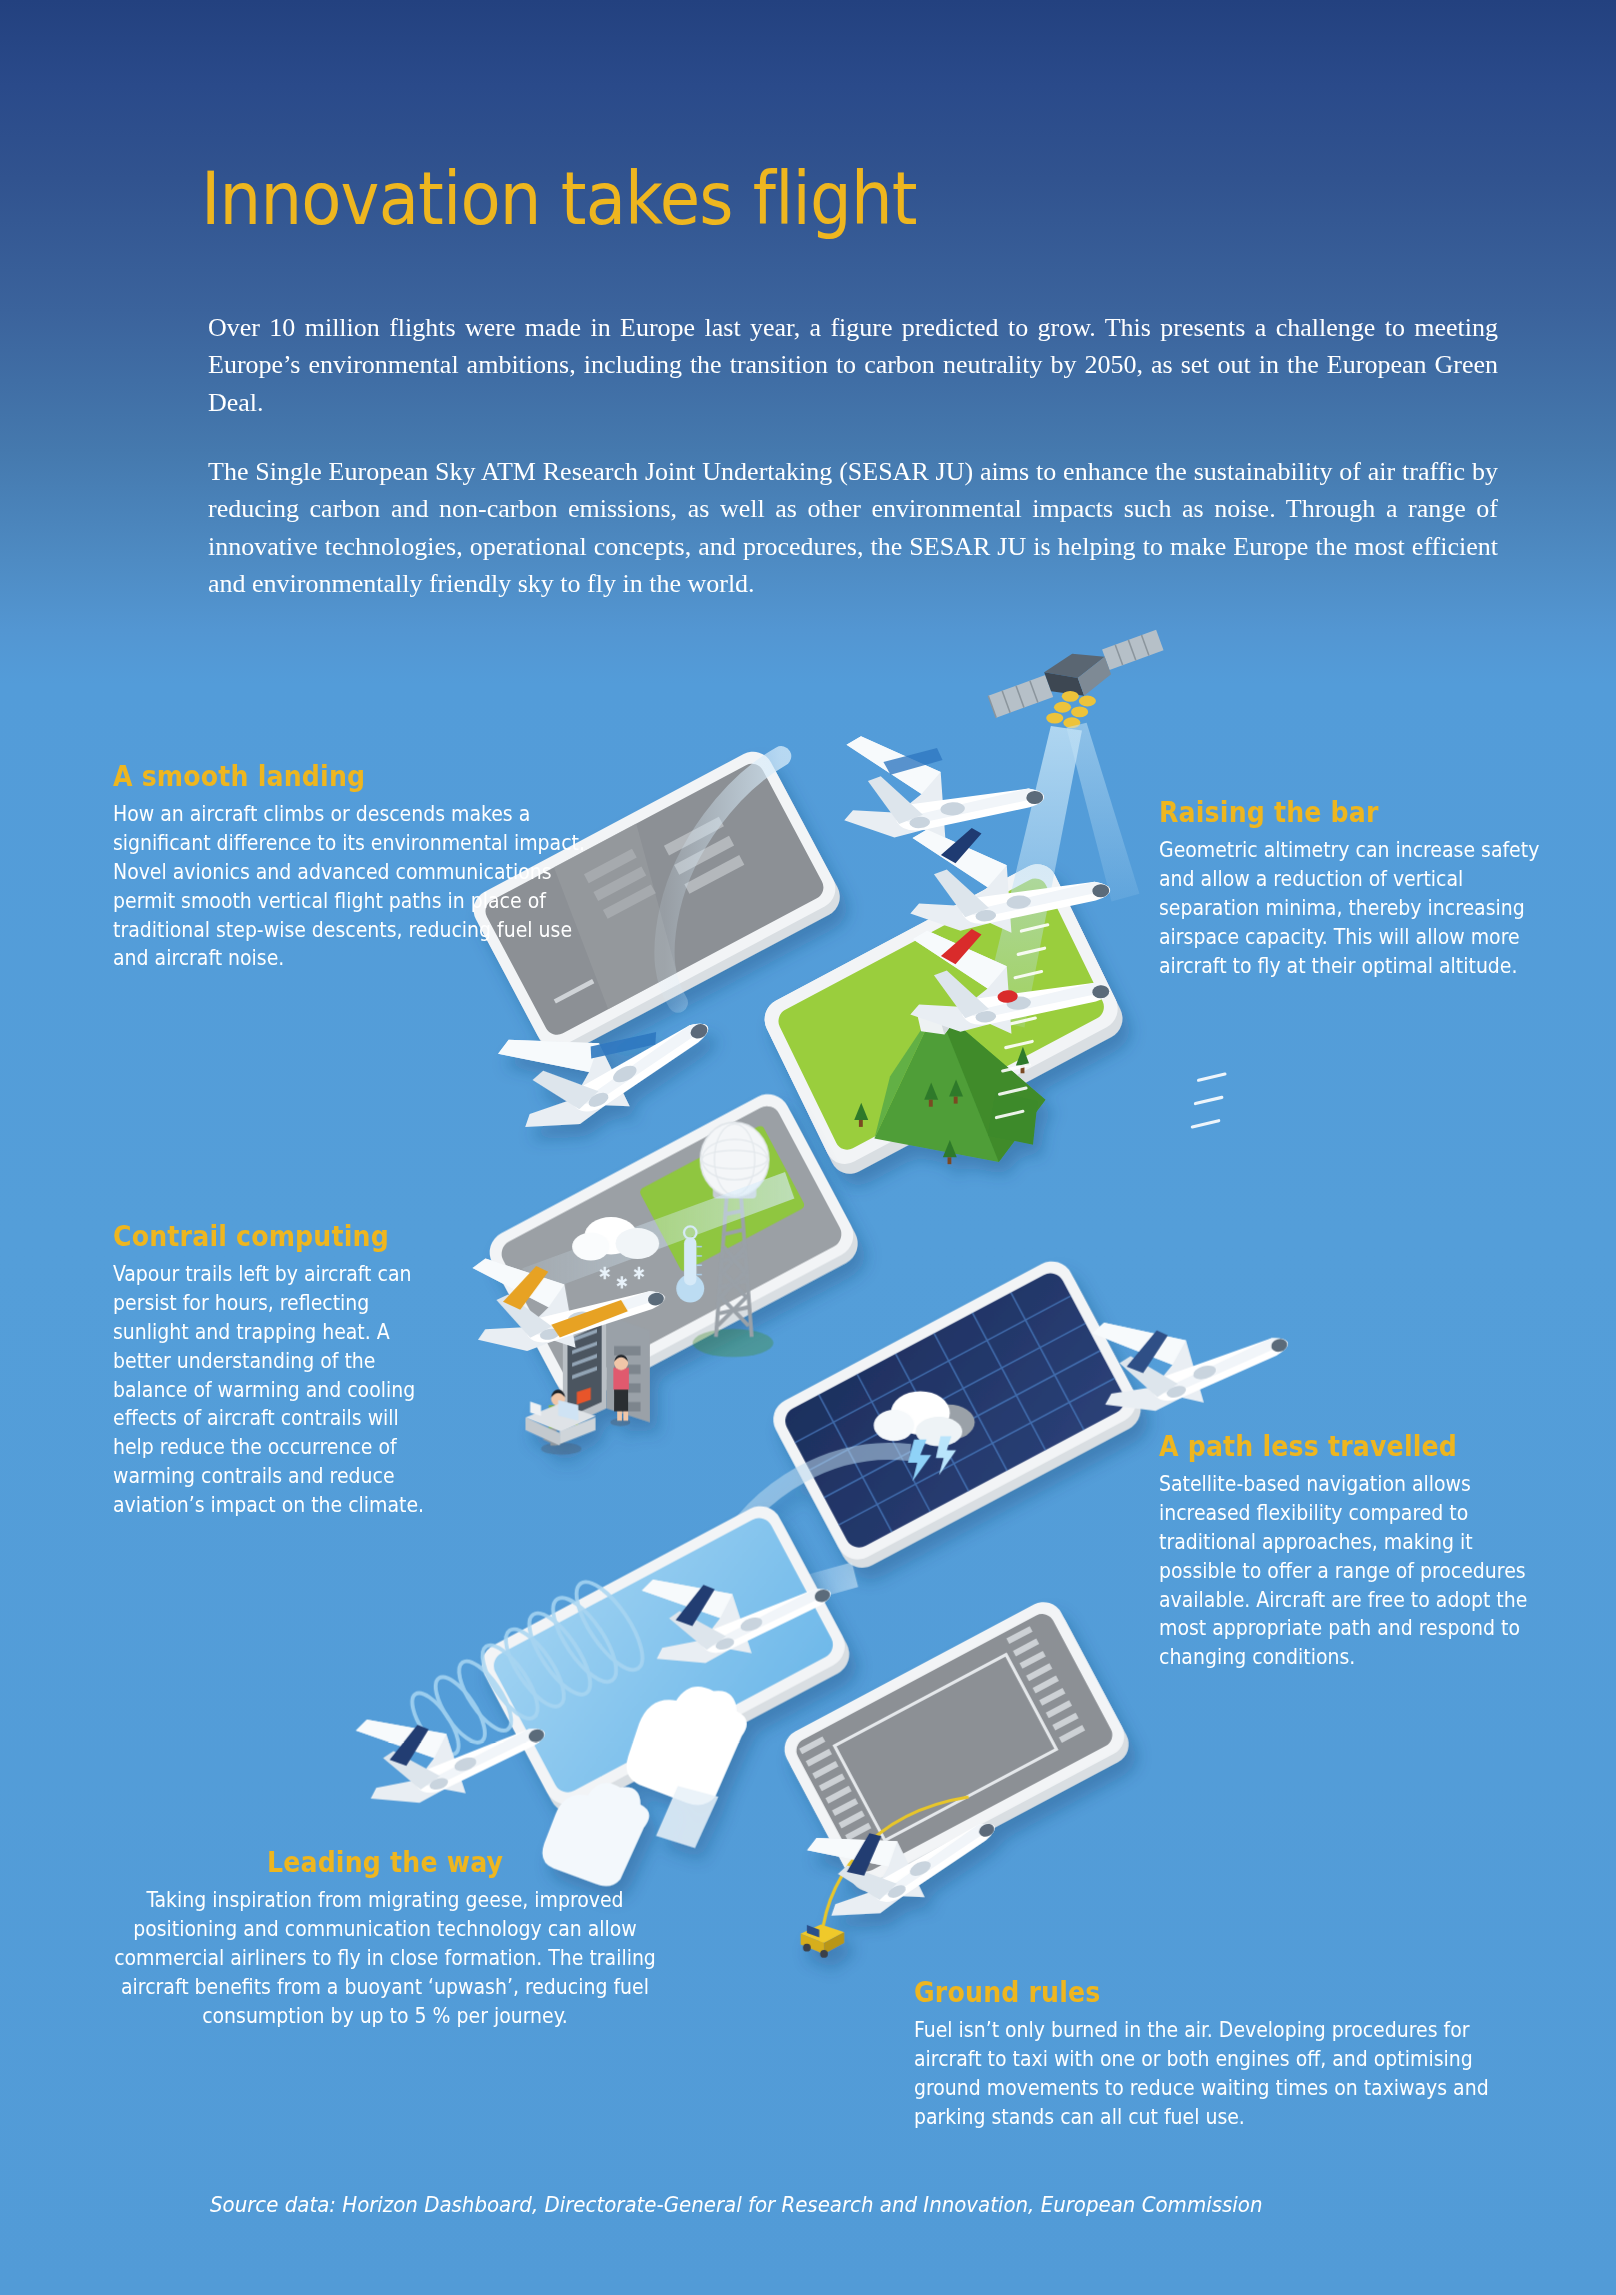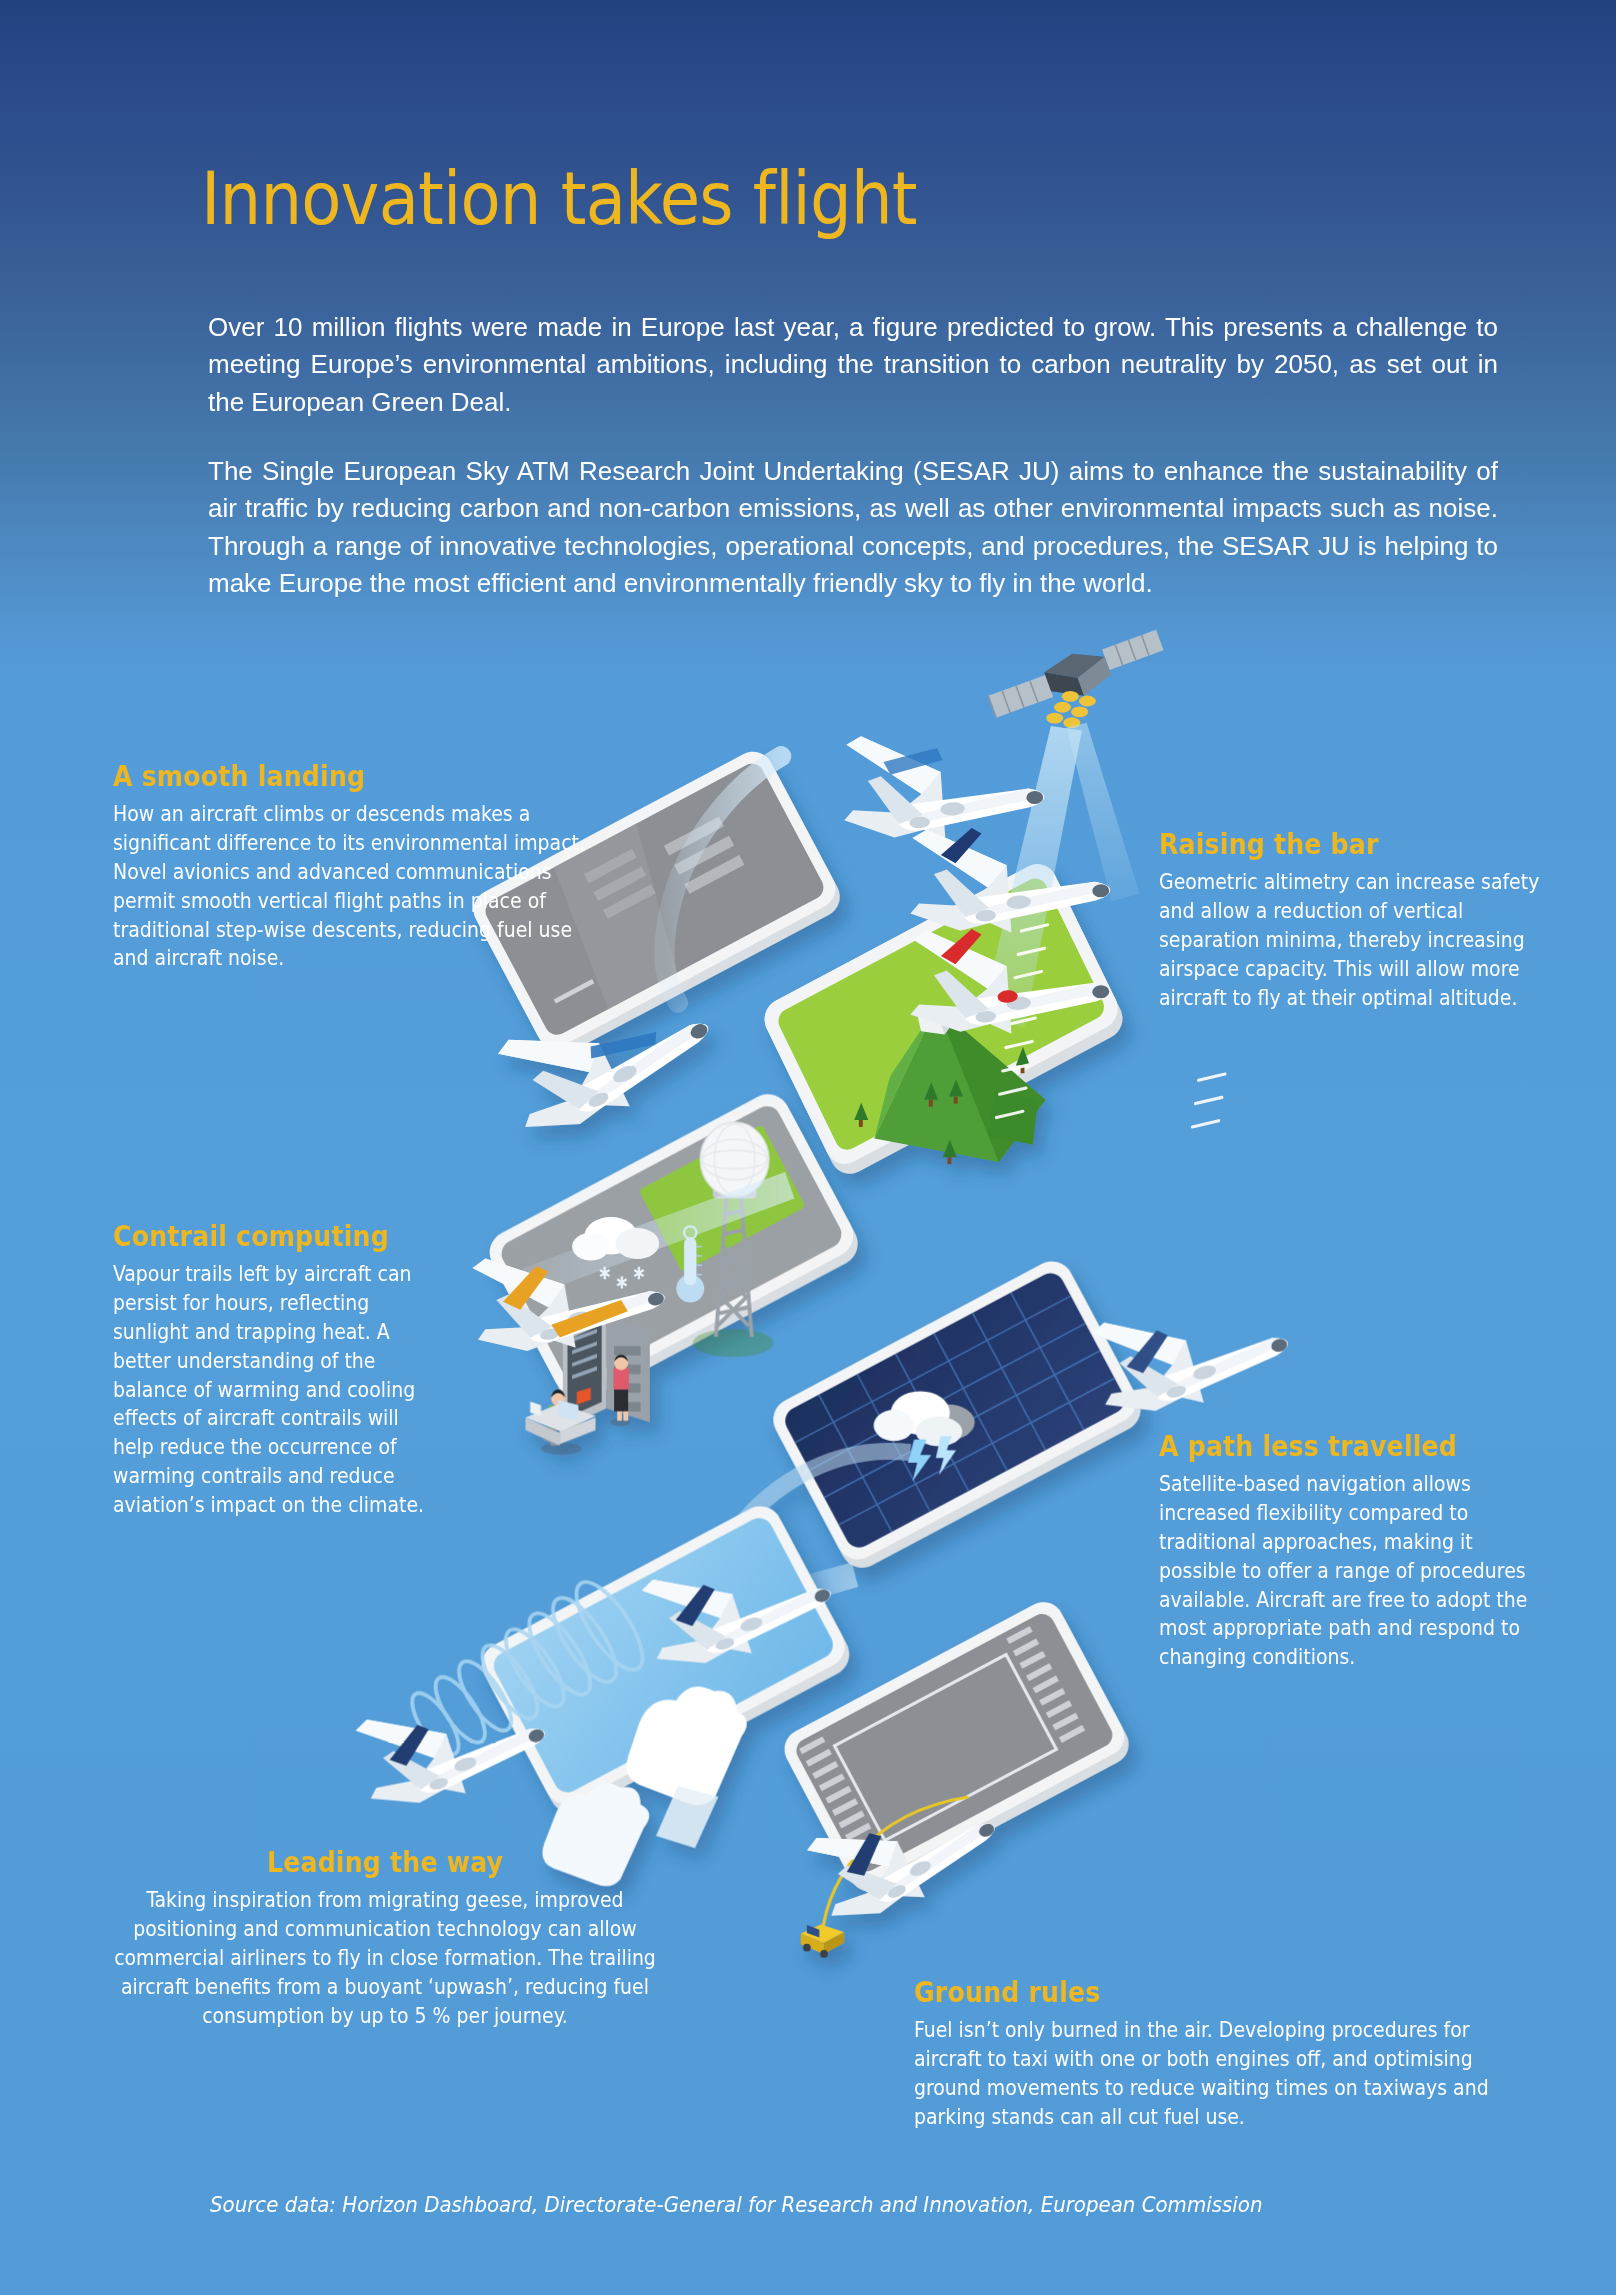--- a/index.html
+++ b/index.html
@@ -30,40 +30,40 @@
 
   
   .title{
     position:absolute; left:201px; top:162px;
     font-family:"DejaVu Sans Condensed","Liberation Sans", sans-serif;
     font-size:73px; line-height:1.0;
     color:#eeb61f; letter-spacing:-0.8px; font-weight:400;
   }
   .intro{
     position:absolute; left:208px; width:1290px;
-    font-family:Liberation Sans, sans-serif;
+    font-family:Liberation Serif, serif;
     color:#ffffff; font-size:26px; line-height:1.44;
     text-align:justify;
   }
   #intro1{ top:309px; }
   #intro2{ top:453px; }
 
   .block{ position:absolute; }
   .block h2{
     font-family:"DejaVu Sans Condensed","Liberation Sans", sans-serif;
     font-size:28px; font-weight:700; color:#eeb61f;
     margin-bottom:7px; letter-spacing:0.2px;
   }
   .block p{
     font-family:"DejaVu Sans Condensed","Liberation Sans", sans-serif;
     font-size:21px; line-height:1.375; color:#ffffff;
   }
 
   #b-smooth     { left:113px; top:760px;  width:498px; }
-  #b-raising    { left:1159px; top:828px; width:389px; }
+  #b-raising    { left:1159px; top:796px; width:389px; }
   #b-contrail   { left:113px; top:1220px; width:326px; }
   #b-path       { left:1159px; top:1430px; width:369px; }
   #b-leading    { left:113px; top:1846px; width:544px;text-align:center; }
   #b-ground     { left:914px; top:1943px; width:614px;margin-top:33px; }
 
   .source{
     position:absolute; left:210px; top:2192px;
     font-family:"DejaVu Sans Condensed","Liberation Sans", sans-serif;
     font-style:italic; font-size:22px; color:#ffffff;
   }

